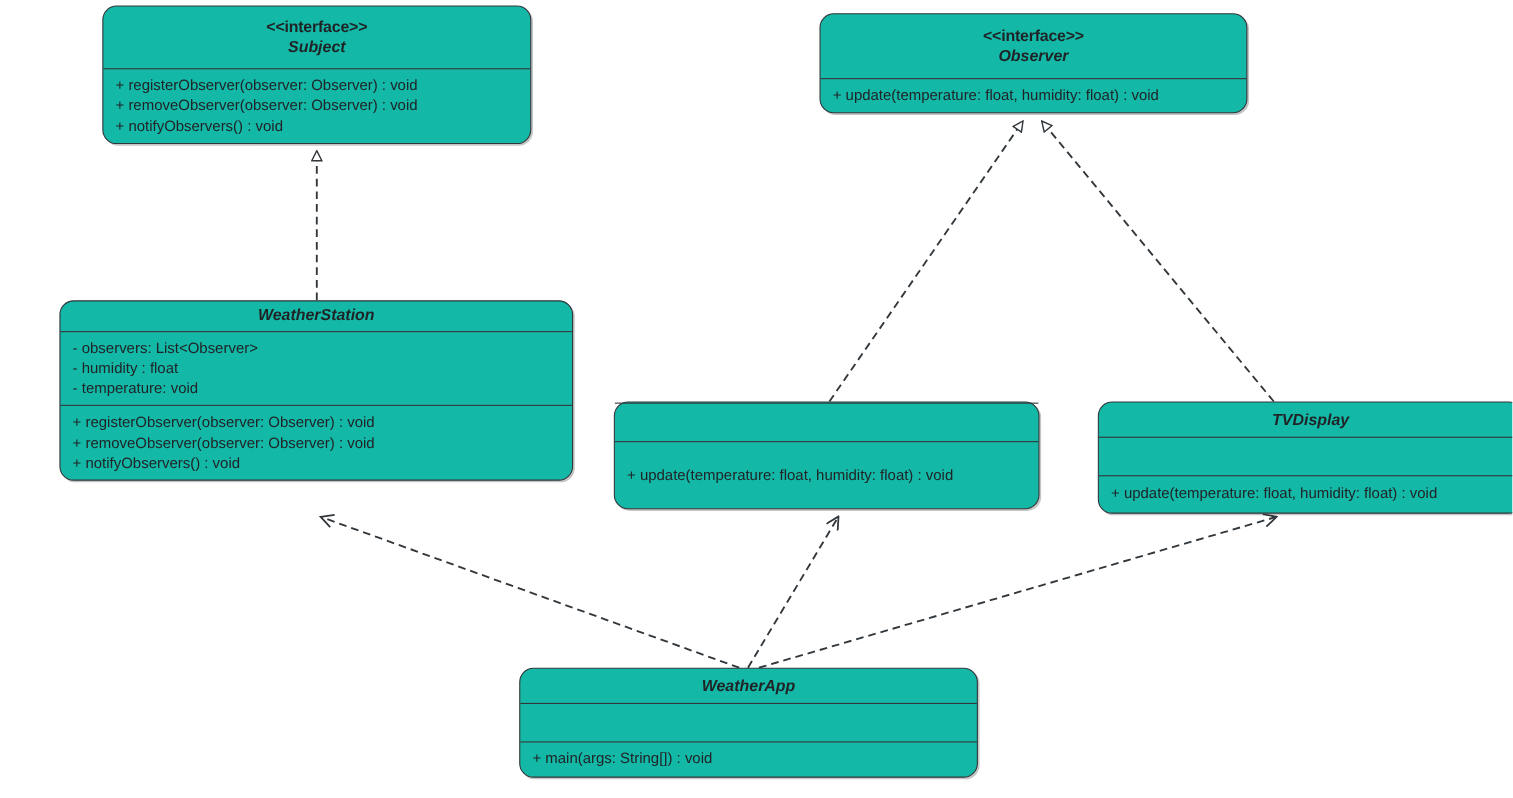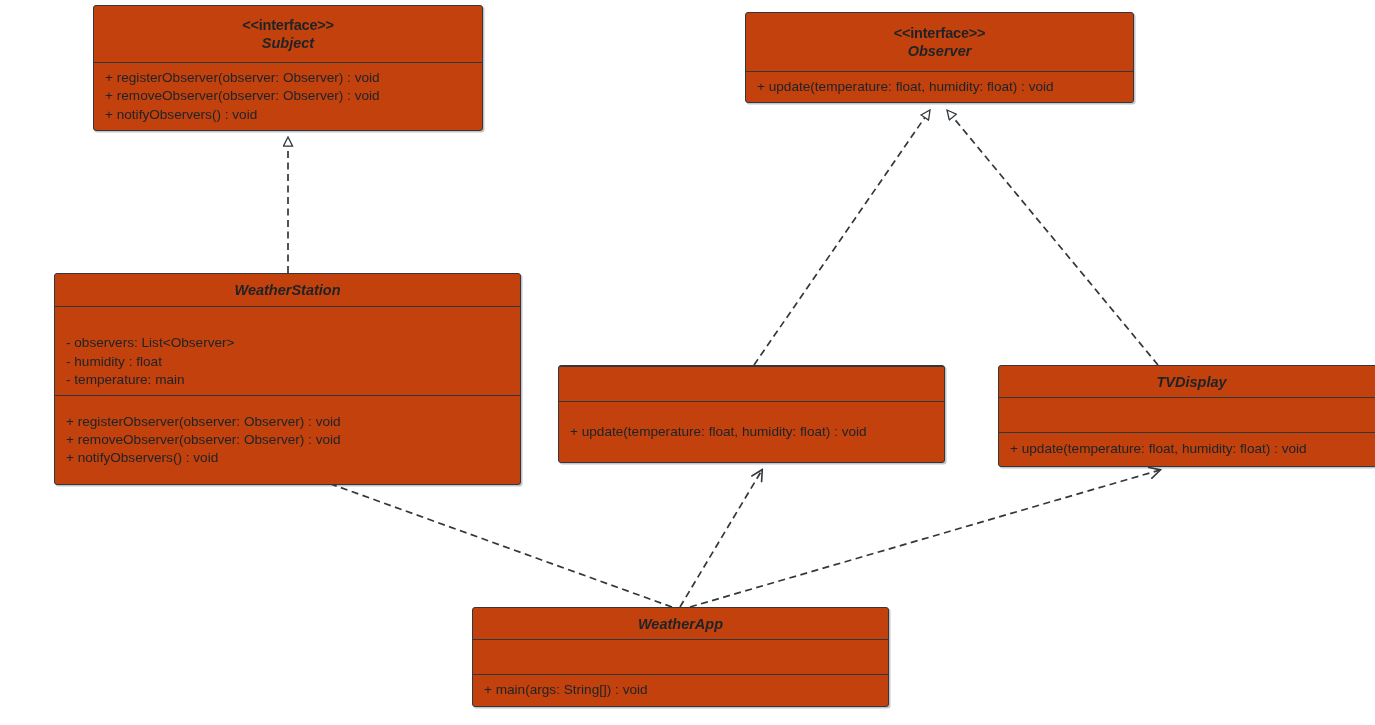--- a/index.html
+++ b/index.html
@@ -19,23 +19,23 @@
     position: absolute;
     left: 0;
     top: 0;
     width: 1375px;
     height: 725px;
     pointer-events: none;
   }
   .uml-class {
     position: absolute;
     box-sizing: border-box;
-    background: #c2410c;
+    background: #14b8a6;
     border: 1.6px solid #32373b;
-    border-radius: 3px;
+    border-radius: 13px;
     display: flex;
     flex-direction: column;
     box-shadow: 1.5px 1.5px 0 rgba(60,64,67,0.30);
   }
   .uml-header {
     box-sizing: border-box;
     display: flex;
     flex-direction: column;
     align-items: center;
     justify-content: center;
@@ -119,29 +119,29 @@
       <div class="uml-class" style="left: 745px; top: 12px; width: 389px; height: 91px;">
         <div class="uml-header" style="height: 58px;">
           <div class="uml-stereotype">&lt;&lt;interface&gt;&gt;</div>
           <div class="uml-name">Observer</div>
         </div>
         <div class="uml-divider"></div>
         <div class="uml-compartment" style="flex: 1 1 auto;">
           <div class="uml-member">+ update(temperature: float, humidity: float) : void</div>
         </div>
       </div>
-      <div class="uml-class" style="left: 54px; top: 273px; width: 467px; height: 212px;">
+      <div class="uml-class" style="left: 54px; top: 273px; width: 467px; height: 164px;">
         <div class="uml-header" style="height: 32px;">
           <div class="uml-name">WeatherStation</div>
         </div>
         <div class="uml-divider"></div>
         <div class="uml-compartment" style="flex: 1 1 auto; justify-content: flex-end;">
           <div class="uml-member">- observers: List&lt;Observer&gt;</div>
           <div class="uml-member">- humidity : float</div>
-          <div class="uml-member">- temperature: main</div>
+          <div class="uml-member">- temperature: void</div>
         </div>
         <div class="uml-divider"></div>
         <div class="uml-compartment" style="flex: 1 1 auto;">
           <div class="uml-member">+ registerObserver(observer: Observer) : void</div>
           <div class="uml-member">+ removeObserver(observer: Observer) : void</div>
           <div class="uml-member">+ notifyObservers() : void</div>
         </div>
       </div>
       <div class="uml-class" style="left: 558px; top: 365px; width: 387px; height: 98px;">
         <div class="uml-divider"></div>

